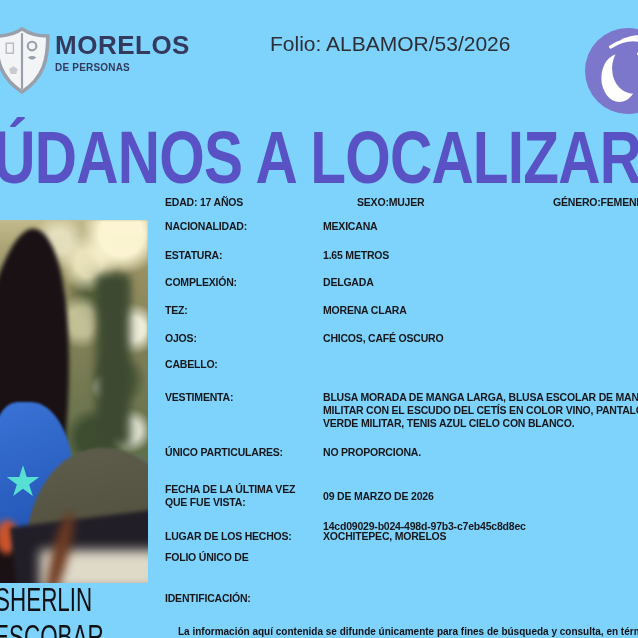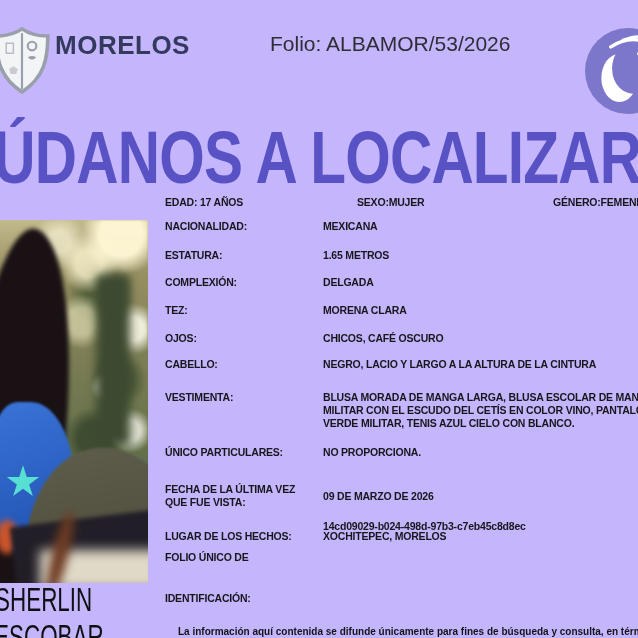--- a/index.html
+++ b/index.html
@@ -1,17 +1,17 @@
 <!DOCTYPE html>
 <html><head>
 <meta charset="utf-8">
 <style>
   html,body{margin:0;padding:0;background:#ffffff;}
   .canvas{
-    position:relative;width:638px;height:638px;background:#c4b5fd;
+    position:relative;width:638px;height:638px;background:#7dd3fc;
     overflow:hidden;font-family:"Liberation Sans",sans-serif;color:#17171b;
   }
   
   .shield{position:absolute;left:-14px;top:26px;width:72px;height:86px;}
   .brand-title{position:absolute;left:55px;top:30px;font-size:26px;font-weight:bold;color:#343a5e;letter-spacing:.5px;}
   .brand-sub{position:absolute;left:55px;top:61px;font-size:10px;font-weight:bold;color:#343a5e;line-height:13px;letter-spacing:.2px;}
   .folio{position:absolute;left:270px;top:32px;font-size:21px;color:#2e2e35;}
   .woman-badge{position:absolute;left:585px;top:28px;width:86px;height:86px;border-radius:50%;background:#7d77cb;overflow:hidden;}
   
   .title{
@@ -74,20 +74,21 @@
       <path d="M50 4 C60 11 74 14 86 14 C86 46 81 72 50 92 C19 72 14 46 14 14 C26 14 40 11 50 4 Z" fill="#f3f4f6" stroke="#9aa0ab" stroke-width="5"></path>
       <line x1="50" y1="10" x2="50" y2="88" stroke="#9aa0ab" stroke-width="3"></line>
       <circle cx="64" cy="28" r="6" fill="none" stroke="#9aa0ab" stroke-width="3"></circle>
       <path d="M58 44 Q64 40 70 44 Q64 50 58 44 Z" fill="#9aa0ab"></path>
       <path d="M38 56 l6 4 -2 7 -8 0 -2 -7 Z" fill="#c8ccd2"></path>
       <rect x="28" y="24" width="10" height="14" fill="none" stroke="#b6bac2" stroke-width="2"></rect>
     </svg>
   </div>
   <div class="brand-title">MORELOS</div>
   <div class="brand-sub">
+    <div>DE PERSONAS</div>
   </div>
   <div class="folio">Folio: ALBAMOR/53/2026</div>
   <div class="woman-badge">
     <svg viewBox="0 0 100 100" width="86" height="86">
       <ellipse cx="40" cy="58" rx="21" ry="28" fill="#ffffff"></ellipse>
       <ellipse cx="60" cy="44" rx="28" ry="33" fill="#7d77cb" transform="rotate(18 60 44)"></ellipse>
       <path d="M30 22 Q55 6 78 20 Q90 28 88 44" fill="none" stroke="#ffffff" stroke-width="4" stroke-linecap="round"></path>
       <path d="M44 14 Q68 4 84 18" fill="none" stroke="#ffffff" stroke-width="3" stroke-linecap="round"></path>
       <path d="M62 30 Q78 34 80 52 Q80 66 70 74" fill="none" stroke="#ffffff" stroke-width="3" stroke-linecap="round"></path>
     </svg>
@@ -125,21 +126,20 @@
   <div class="lbl" style="top:276px">COMPLEXIÓN:</div>
   <div class="val" style="top:276px">DELGADA</div>
 
   <div class="lbl" style="top:304px">TEZ:</div>
   <div class="val" style="top:304px">MORENA CLARA</div>
 
   <div class="lbl" style="top:332px">OJOS:</div>
   <div class="val" style="top:332px">CHICOS, CAFÉ OSCURO</div>
 
   <div class="lbl" style="top:358px">CABELLO:</div>
-  <div class="val" style="top:358px">NEGRO, LACIO Y LARGO A LA ALTURA DE LA CINTURA</div>
 
   <div class="lbl" style="top:391px">VESTIMENTA:</div>
   <div class="val" style="top:391px">BLUSA MORADA DE MANGA LARGA, BLUSA ESCOLAR DE MANGA</div>
   <div class="val" style="top:404px">MILITAR CON EL ESCUDO DEL CETÍS EN COLOR VINO, PANTALÓN</div>
   <div class="val" style="top:417px">VERDE MILITAR, TENIS AZUL CIELO CON BLANCO.</div>
 
   <div class="lbl" style="top:446px">ÚNICO PARTICULARES:</div>
   <div class="val" style="top:446px">NO PROPORCIONA.</div>
 
   <div class="lbl" style="top:483px">FECHA DE LA ÚLTIMA VEZ</div>

